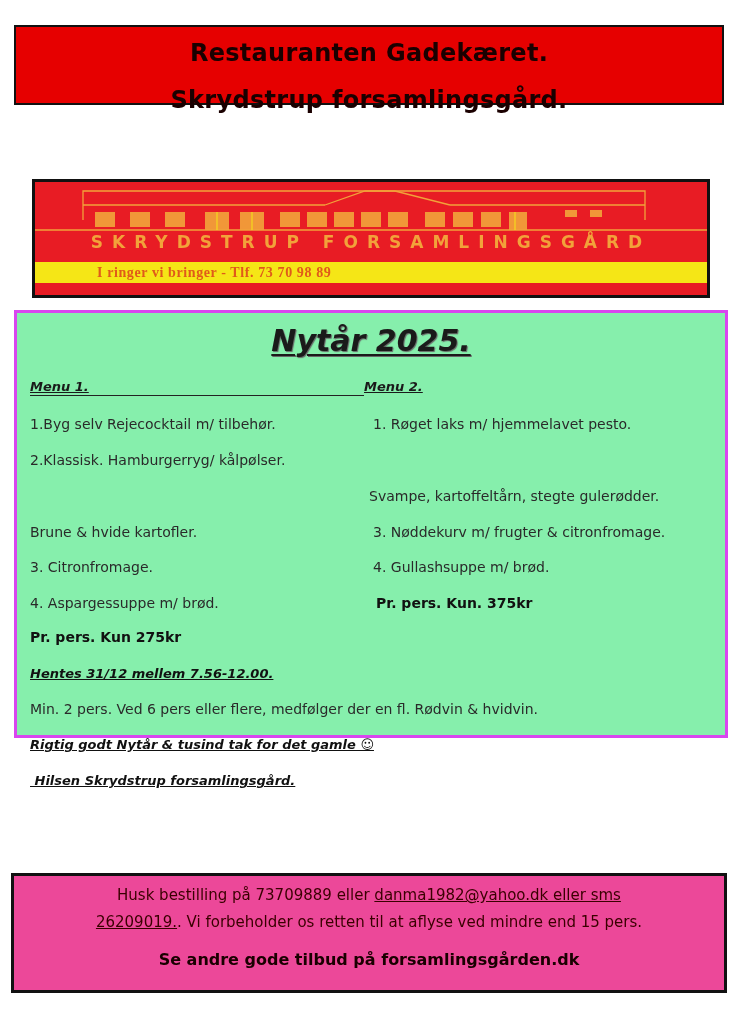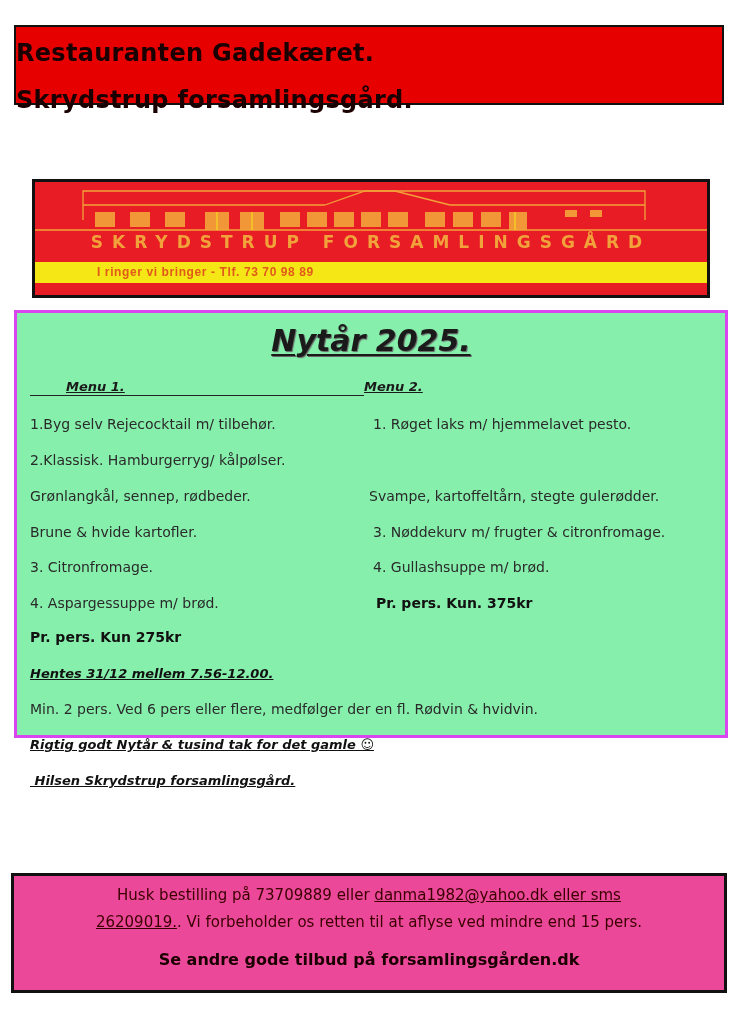--- a/index.html
+++ b/index.html
@@ -3,21 +3,21 @@
   <meta charset="utf-8">
   <style>
     html, body { margin: 0; padding: 0; }
     body {
       width: 743px; height: 1024px; background: #ffffff; position: relative;
       font-family: "DejaVu Sans", sans-serif; color: #1a1a1a; overflow: hidden;
     }
     .header-box {
       position: absolute; left: 14px; top: 25px; width: 710px; height: 80px;
       background: #e60000; border: 2px solid #111; box-sizing: border-box;
-      text-align: left;
+      text-align: center;
     }
     .header-line {
       font-family: "DejaVu Sans", sans-serif; font-weight: bold; font-size: 24px;
       color: #1a0000; letter-spacing: 0.3px; position: absolute; left: 0; right: 0;
     }
     .header-line.l1 { top: 12px; }
     .header-line.l2 { top: 59px; }
 
     .logo {
       position: absolute; left: 32px; top: 179px; width: 678px; height: 119px;
@@ -26,40 +26,40 @@
     .logo svg.building { position: absolute; left: 0; top: 0; }
     .logo-name {
       position: absolute; left: 0; right: 0; top: 50px; text-align: center;
       color: #f2a23a; font-weight: bold; font-size: 17px; letter-spacing: 9px;
       font-family: "DejaVu Sans", sans-serif;
     }
     .logo-strip {
       position: absolute; left: 0; right: 0; top: 80px; height: 21px; background: #f5e616;
     }
     .logo-tagline {
-      position: absolute; left: 62px; top: 80px; color: #e05a1a; font-size: 12px;
+      position: absolute; left: 62px; top: 80px; color: #e05a1a; font-size: 14px;
       font-weight: bold; line-height: 21px; letter-spacing: 0.6px;
-      font-family: Liberation Sans, sans-serif;
+      font-family: Liberation Serif, serif;
     }
 
     .menu-box {
       position: absolute; left: 14px; top: 310px; width: 714px; height: 428px;
       background: #86efac; border: 3px solid #d946ef; box-sizing: border-box;
     }
     .menu-title {
       position: absolute; left: 0; right: 0; top: 10px; text-align: center;
       font-size: 30px; font-weight: bold; font-style: italic; text-decoration: underline;
       text-decoration-thickness: 2px; text-underline-offset: 3px;
       text-shadow: 1px 1px 1px #666;
     }
     .col-head {
       position: absolute; top: 66px; font-size: 13px; font-weight: bold; font-style: italic;
       text-decoration: underline;
     }
-    .col-head.m1 { left: 13px; margin-left: 36px; }
+    .col-head.m1 { left: 13px; }
     .col-head.m2 { left: 347px; }
     .head-rule { position: absolute; left: 13px; top: 82px; width: 334px; height: 1px; background: #222; }
     .line {
       position: absolute; font-size: 14px; color: #2a2a2a; white-space: nowrap;
       font-family: "DejaVu Sans", sans-serif;
     }
     .bold { font-weight: bold; color: #111; }
     .ital-u { font-weight: bold; font-style: italic; text-decoration: underline; color: #111; font-size: 13px; }
 
     .footer-box {
@@ -120,21 +120,20 @@
 
 <div class="menu-box">
   <div class="menu-title">Nytår 2025.</div>
 
   <div class="col-head m1">Menu 1.</div>
   <div class="head-rule"></div>
   <div class="col-head m2">Menu 2.</div>
 
   <div class="line" style="left:13px; top:103px;">1.Byg selv Rejecocktail m/ tilbehør.</div>
   <div class="line" style="left:13px; top:139px;">2.Klassisk. Hamburgerryg/ kålpølser.</div>
-  <div class="line" style="left:13px; top:175px;">Grønlangkål, sennep, rødbeder.</div>
   <div class="line" style="left:13px; top:211px;">Brune &amp; hvide kartofler.</div>
   <div class="line" style="left:13px; top:246px;">3. Citronfromage.</div>
   <div class="line" style="left:13px; top:282px;">4. Aspargessuppe m/ brød.</div>
   <div class="line bold" style="left:13px; top:316px;">Pr. pers. Kun 275kr</div>
 
   <div class="line" style="left:356px; top:103px;">1. Røget laks m/ hjemmelavet pesto.</div>
   <div class="line" style="left:352px; top:175px;">Svampe, kartoffeltårn, stegte gulerødder.</div>
   <div class="line" style="left:356px; top:211px;">3. Nøddekurv m/ frugter &amp; citronfromage.</div>
   <div class="line" style="left:356px; top:246px;">4. Gullashsuppe m/ brød.</div>
   <div class="line bold" style="left:359px; top:282px;">Pr. pers. Kun. 375kr</div>

